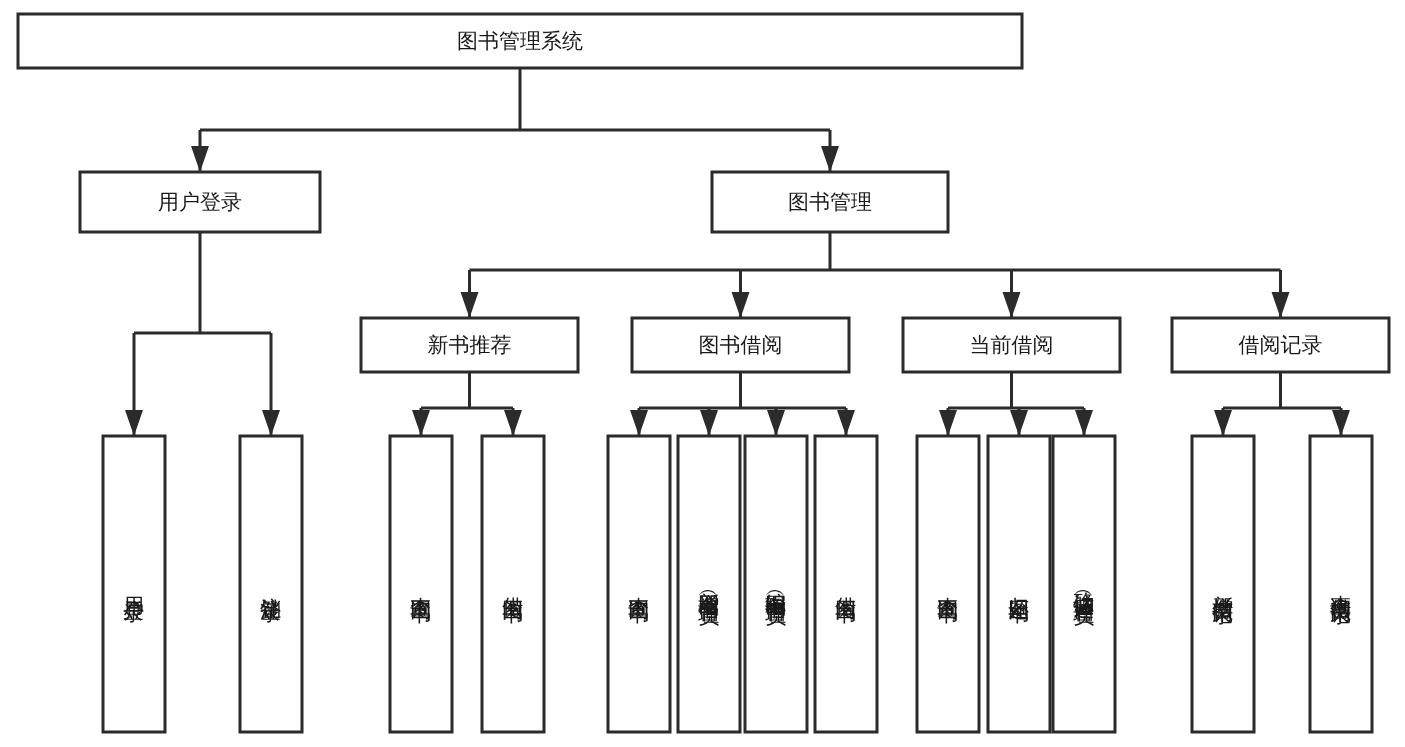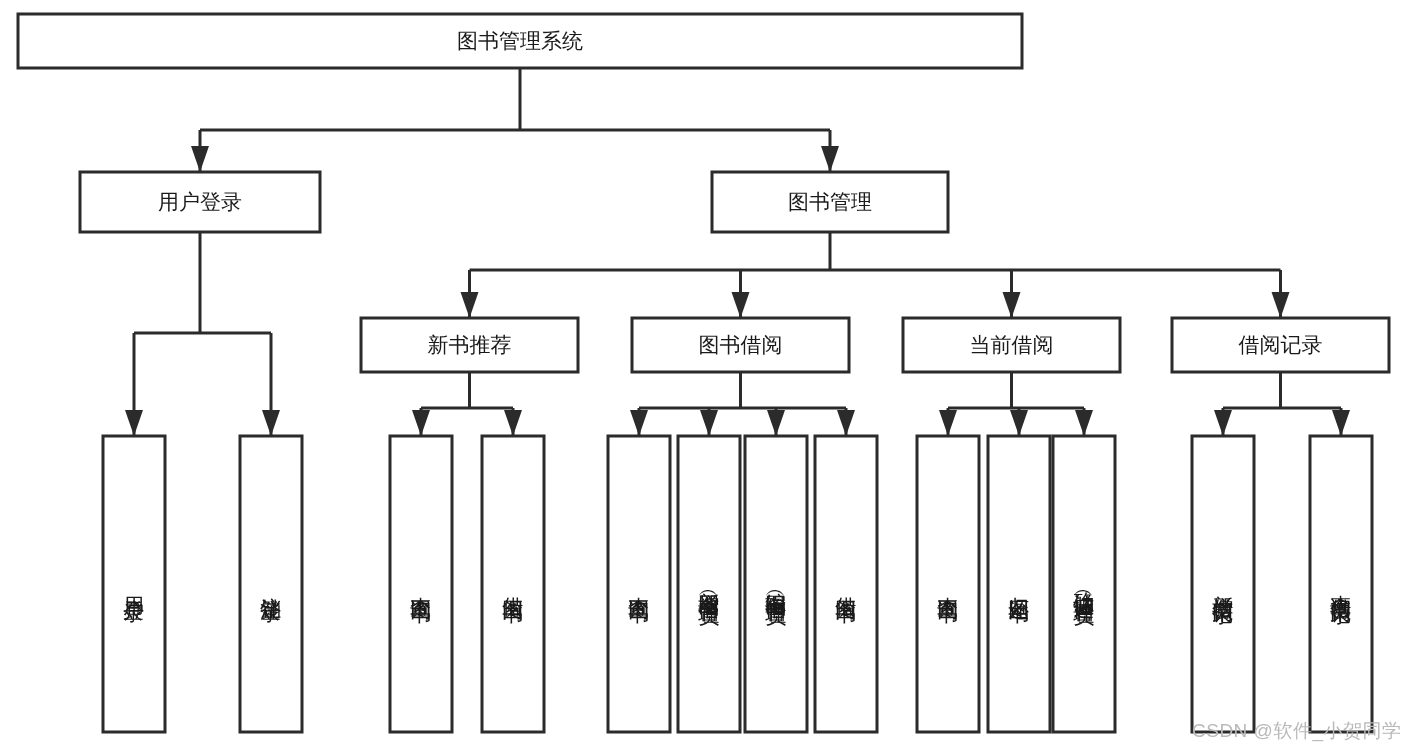--- a/index.html
+++ b/index.html
@@ -213,14 +213,13 @@
       <div class="node-label-v" style="left: 608px; top: 436px; width: 62px; height: 296px;">查询图书</div>
       <div class="node-label-v" style="left: 678px; top: 436px; width: 62px; height: 296px;">新增图书（管理员）</div>
       <div class="node-label-v" style="left: 745px; top: 436px; width: 62px; height: 296px;">编辑图书（管理员）</div>
       <div class="node-label-v" style="left: 815px; top: 436px; width: 62px; height: 296px;">借阅图书</div>
       <div class="node-label-v" style="left: 917px; top: 436px; width: 62px; height: 296px;">查询图书</div>
       <div class="node-label-v" style="left: 988px; top: 436px; width: 62px; height: 296px;">归还图书</div>
       <div class="node-label-v" style="left: 1053px; top: 436px; width: 62px; height: 296px;">确认归还（管理员）</div>
       <div class="node-label-v" style="left: 1192px; top: 436px; width: 62px; height: 296px;">新增借阅记录</div>
       <div class="node-label-v" style="left: 1310px; top: 436px; width: 62px; height: 296px;">查询借阅记录</div>
     </div>
-  <div class="watermark" style="left: 1192px; top: 718px;">CSDN @软件_小贺同学</div>
 </div>
 
 </body></html>

